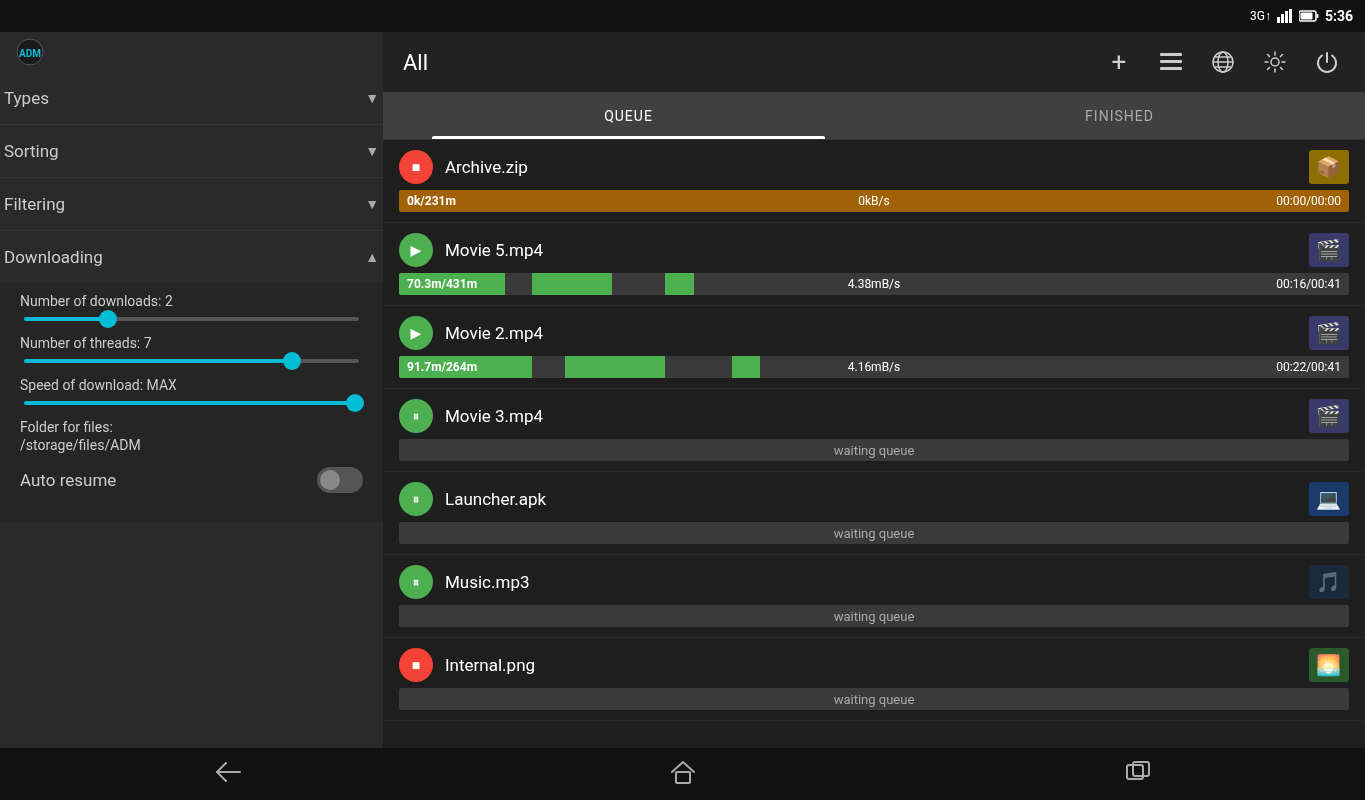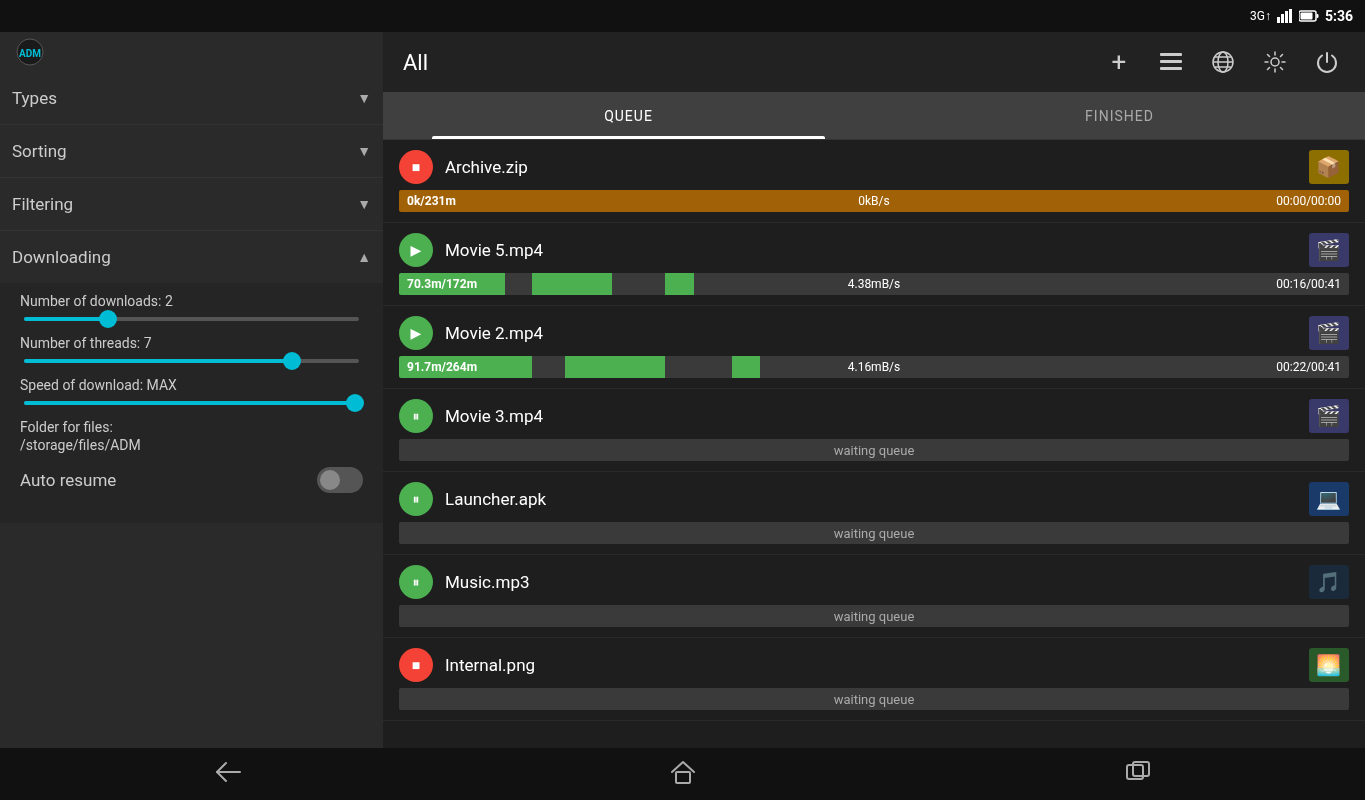--- a/index.html
+++ b/index.html
@@ -48,21 +48,21 @@
     }
 
     .sidebar-app-icon {
       padding: 8px 16px;
       display: flex;
       align-items: center;
       height: 40px;
     }
 
     .sidebar-item {
-      padding: 16px 12px;
+      padding: 16px 4px;
       display: flex;
       align-items: center;
       justify-content: space-between;
       border-bottom: 1px solid #333;
       cursor: pointer;
     }
     .sidebar-item-label {
       color: #ccc;
       font-size: 17px;
     }
@@ -510,21 +510,21 @@
       </div>
       <div class="progress-bar-row">
         <div class="progress-bar-track" style="background: linear-gradient(to right, 
           #4caf50 0%, #4caf50 11.200000000000001%, 
           #3a3a3a 11.200000000000001%, #3a3a3a 14%,
           #4caf50 14%, #4caf50 22.400000000000002%,
           #3a3a3a 22.400000000000002%, #3a3a3a 28%,
           #4caf50 28%, #4caf50 31%,
           #3a3a3a 31%, #3a3a3a 100%
         );">
-          <span class="progress-text-left">70.3m/172m</span>
+          <span class="progress-text-left">70.3m/431m</span>
           <span class="progress-text-mid">4.38mB/s</span>
           <span class="progress-text-right">00:16/00:41</span>
         </div>
       </div>
     </div>
         <div class="download-item">
       <div class="download-item-header">
         <div class="play-btn green">▶</div>
         <span class="file-name">Movie 2.mp4</span>
         <div class="file-thumbnail thumb-video">🎬</div>

